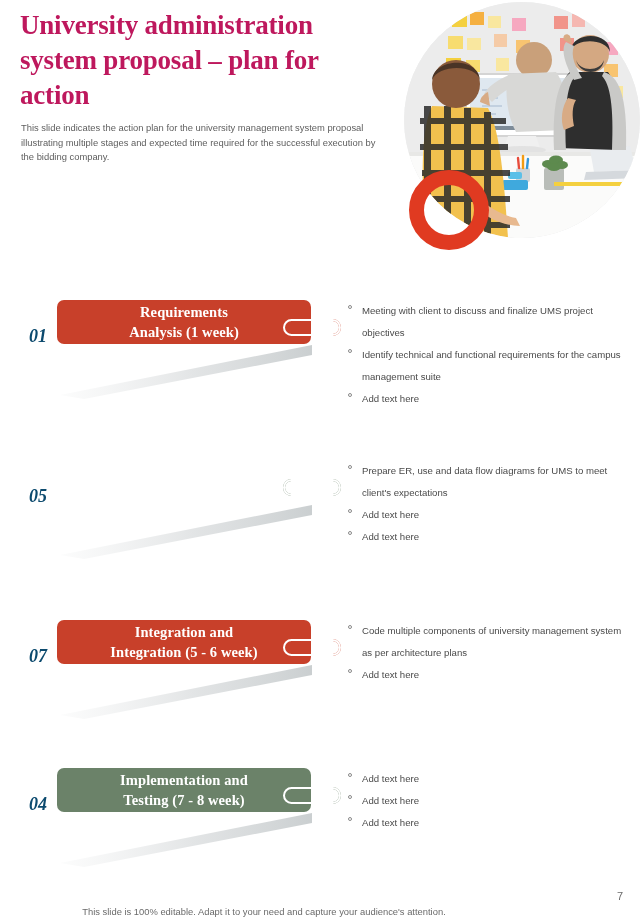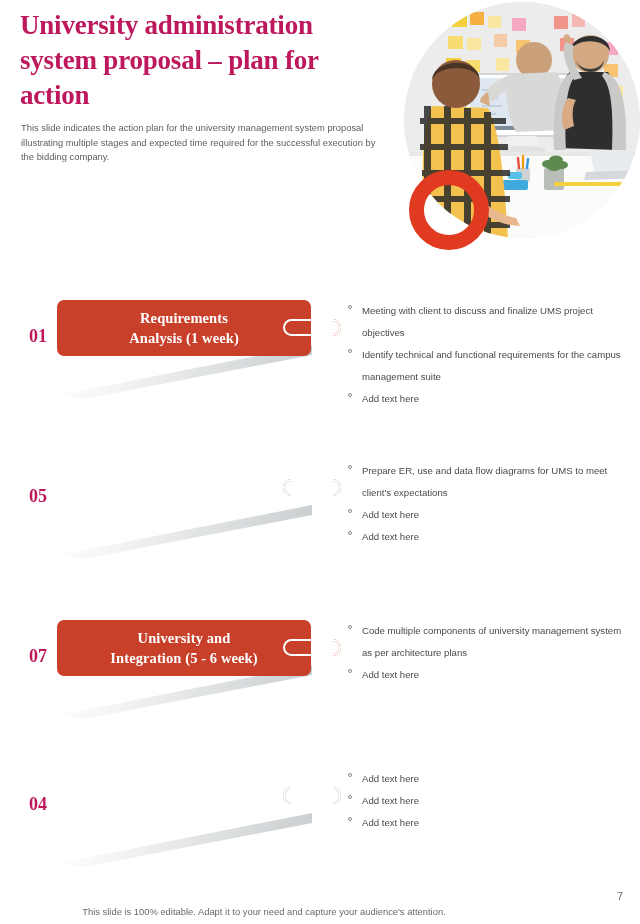--- a/index.html
+++ b/index.html
@@ -79,21 +79,22 @@
   }
   .stage-num {
     position: absolute;
     left: 18px;
     top: 38px;
     width: 40px;
     text-align: center;
     font-family: "Liberation Serif", serif;
     font-weight: bold;
     font-size: 18px;
-    color: #be185d;
+    color: #0c4a6e;
+    font-style: italic;
   }
 
   .banner-area {
     position: absolute;
     left: 57px;
     top: 0;
     width: 270px;
     height: 120px;
   }
   
@@ -106,21 +107,21 @@
     overflow: hidden;
     pointer-events: none;
   }
   .banner-shadow svg { display:block; }
 
   .banner {
     position: absolute;
     left: 0;
     top: 12px;
     width: 254px;
-    height: 56px;
+    height: 44px;
     border-radius: 7px;
     box-sizing: border-box;
     display: flex;
     flex-direction: column;
     align-items: center;
     justify-content: center;
     z-index: 2;
   }
   .banner-line {
     font-family: "Liberation Serif", serif;
@@ -389,21 +390,21 @@
                 <stop offset="0" stop-color="#d9dcdd" stop-opacity="0.08"></stop>
                 <stop offset="0.55" stop-color="#c9cdcf" stop-opacity="0.55"></stop>
                 <stop offset="1" stop-color="#b9bfc1" stop-opacity="0.75"></stop>
               </linearGradient>
             </defs>
             <path d="M6 52 L258 2 L258 12 L30 56 Z" fill="url(#sh2)"></path>
           </svg>
         </div>
         <div class="capsule-outer" style="border: 2px solid rgb(200, 64, 42);"></div>
         <div class="banner" style="background: rgb(200, 64, 42);">
-          <div class="banner-line">University and</div>
+          <div class="banner-line">Integration and</div>
           <div class="banner-line">Integration (5 - 6 week)</div>
         </div>
         <div class="capsule"></div>
       </div>
       <ul class="bullets">
         <li>Code multiple components of university management system as per architecture plans</li>
         <li>Add text here</li>
       </ul>
     </div>
     <div class="stage" style="top: 756px;">
@@ -415,20 +416,24 @@
               <linearGradient id="sh3" x1="0" y1="0" x2="1" y2="0">
                 <stop offset="0" stop-color="#d9dcdd" stop-opacity="0.08"></stop>
                 <stop offset="0.55" stop-color="#c9cdcf" stop-opacity="0.55"></stop>
                 <stop offset="1" stop-color="#b9bfc1" stop-opacity="0.75"></stop>
               </linearGradient>
             </defs>
             <path d="M6 52 L258 2 L258 12 L30 56 Z" fill="url(#sh3)"></path>
           </svg>
         </div>
         <div class="capsule-outer" style="border: 2px solid rgb(107, 130, 105);"></div>
+        <div class="banner" style="background: rgb(107, 130, 105);">
+          <div class="banner-line">Implementation and</div>
+          <div class="banner-line">Testing (7 - 8 week)</div>
+        </div>
         <div class="capsule"></div>
       </div>
       <ul class="bullets">
         <li>Add text here</li>
         <li>Add text here</li>
         <li>Add text here</li>
       </ul>
     </div>
   </div>
 

